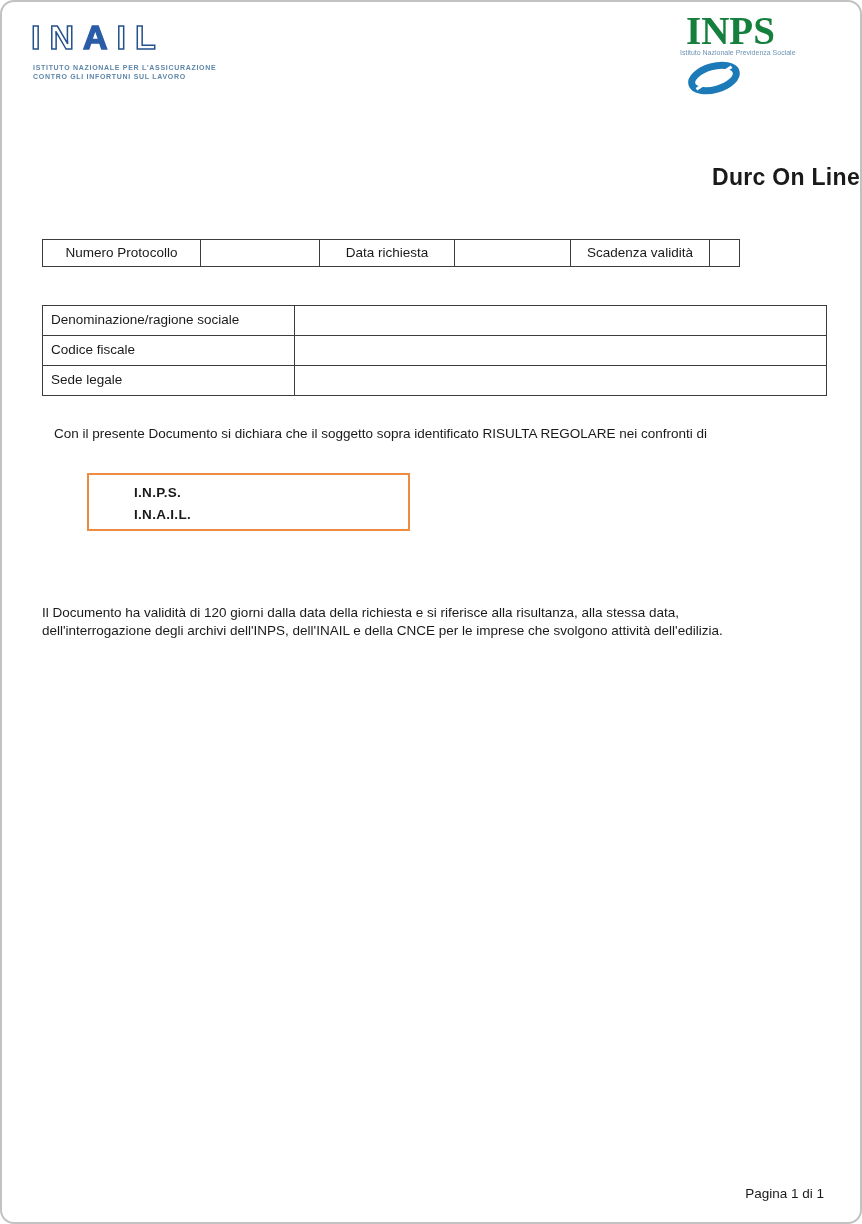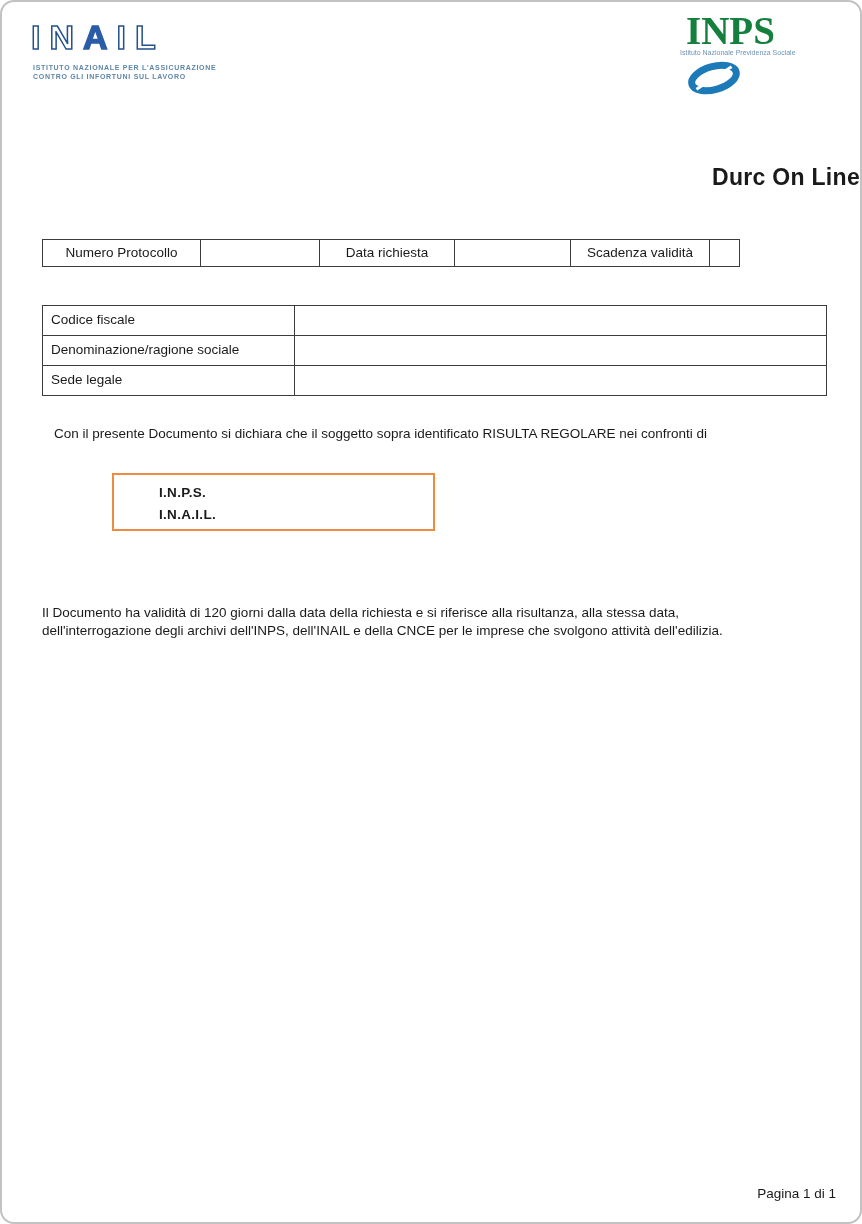--- a/index.html
+++ b/index.html
@@ -146,41 +146,40 @@
   }
   .entities-box {
     position: absolute;
     left: 85px;
     top: 471px;
     width: 323px;
     height: 58px;
     box-sizing: border-box;
     border: 2px solid #ed8b41;
     padding: 7px 0 0 45px;
-    margin-left: 25px;
   }
   .entities-box .entity-line {
     font-size: 13.5px;
     font-weight: bold;
     line-height: 22px;
     letter-spacing: 0.3px;
   }
   .validity-note {
     position: absolute;
     left: 40px;
     top: 602px;
     width: 805px;
     font-size: 13.5px;
     line-height: 17.5px;
   }
 
   
   .page-footer {
     position: absolute;
-    right: 24px;
+    right: 36px;
     top: 1184px;
     font-size: 13.5px;
   }
 </style>
 </head>
 <body>
 
 <div class="page">
 
   <div class="inail-logo">
@@ -212,25 +211,25 @@
     <div class="cell pc-l1">Numero Protocollo</div>
     <div class="cell pc-v1"></div>
     <div class="cell pc-l2">Data richiesta</div>
     <div class="cell pc-v2"></div>
     <div class="cell pc-l3">Scadenza validità</div>
     <div class="cell pc-v3"></div>
   </div>
 
   <div class="subject-table">
     <div class="subject-row">
+      <div class="label-cell">Denominazione/ragione sociale</div>
+      <div class="value-cell"></div>
+    </div>
+    <div class="subject-row">
       <div class="label-cell">Codice fiscale</div>
-      <div class="value-cell"></div>
-    </div>
-    <div class="subject-row">
-      <div class="label-cell">Denominazione/ragione sociale</div>
       <div class="value-cell"></div>
     </div>
     <div class="subject-row">
       <div class="label-cell">Sede legale</div>
       <div class="value-cell"></div>
     </div>
   </div>
 
   <div class="declaration">Con il presente Documento si dichiara che il soggetto sopra identificato RISULTA REGOLARE nei confronti di</div>
 

